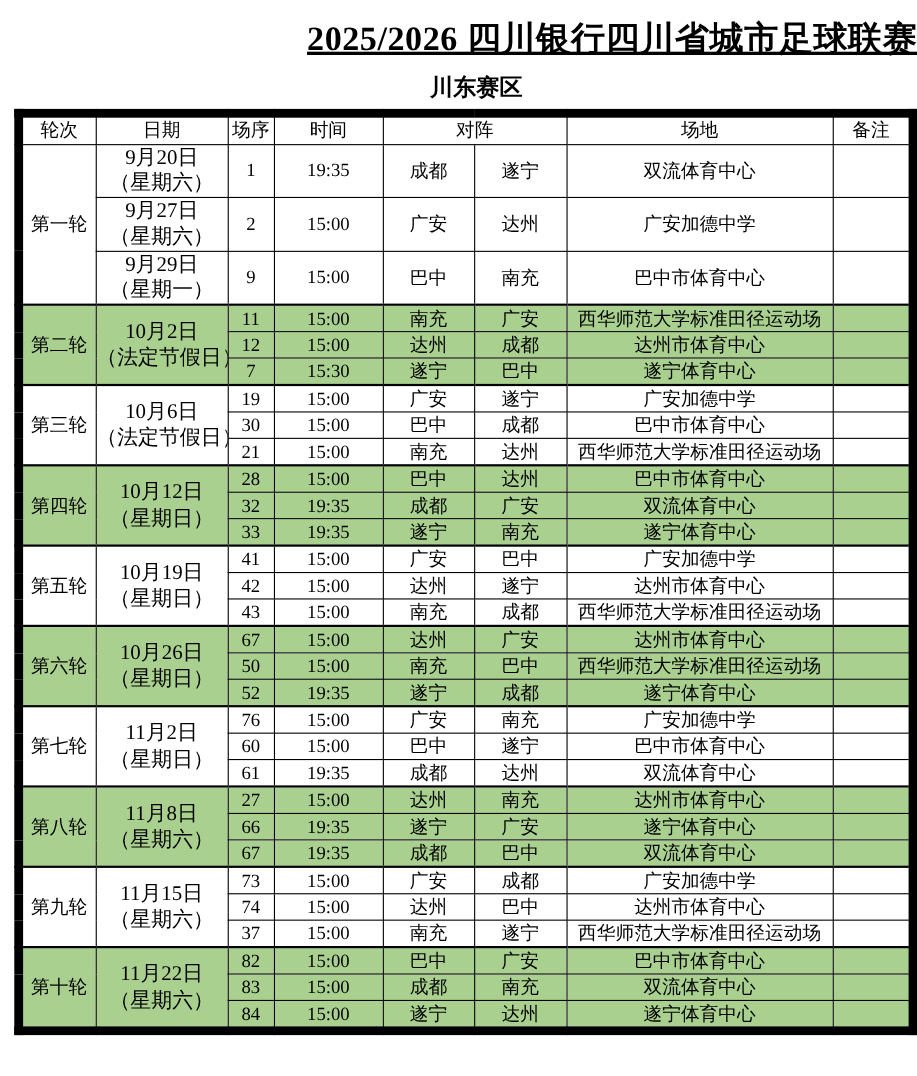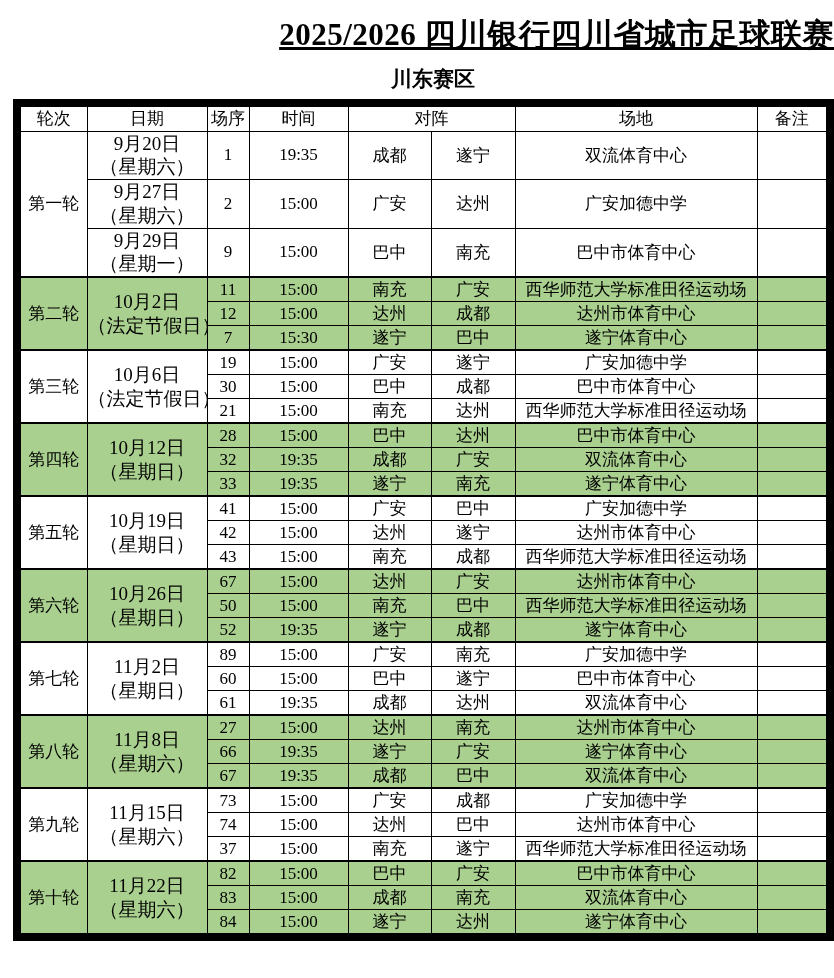--- a/index.html
+++ b/index.html
@@ -243,21 +243,21 @@
           <td>52</td>
           <td>19:35</td>
           <td>遂宁</td>
           <td>成都</td>
           <td>遂宁体育中心</td>
           <td></td>
         </tr>
         <tr class="group-start">
           <td rowspan="3" class="round-cell">第七轮</td>
           <td rowspan="3" class="date-cell">11月2日<br>（星期日）</td>
-          <td>89</td>
+          <td>76</td>
           <td>15:00</td>
           <td>广安</td>
           <td>南充</td>
           <td>广安加德中学</td>
           <td></td>
         </tr>
         <tr>
           <td>60</td>
           <td>15:00</td>
           <td>巴中</td>

